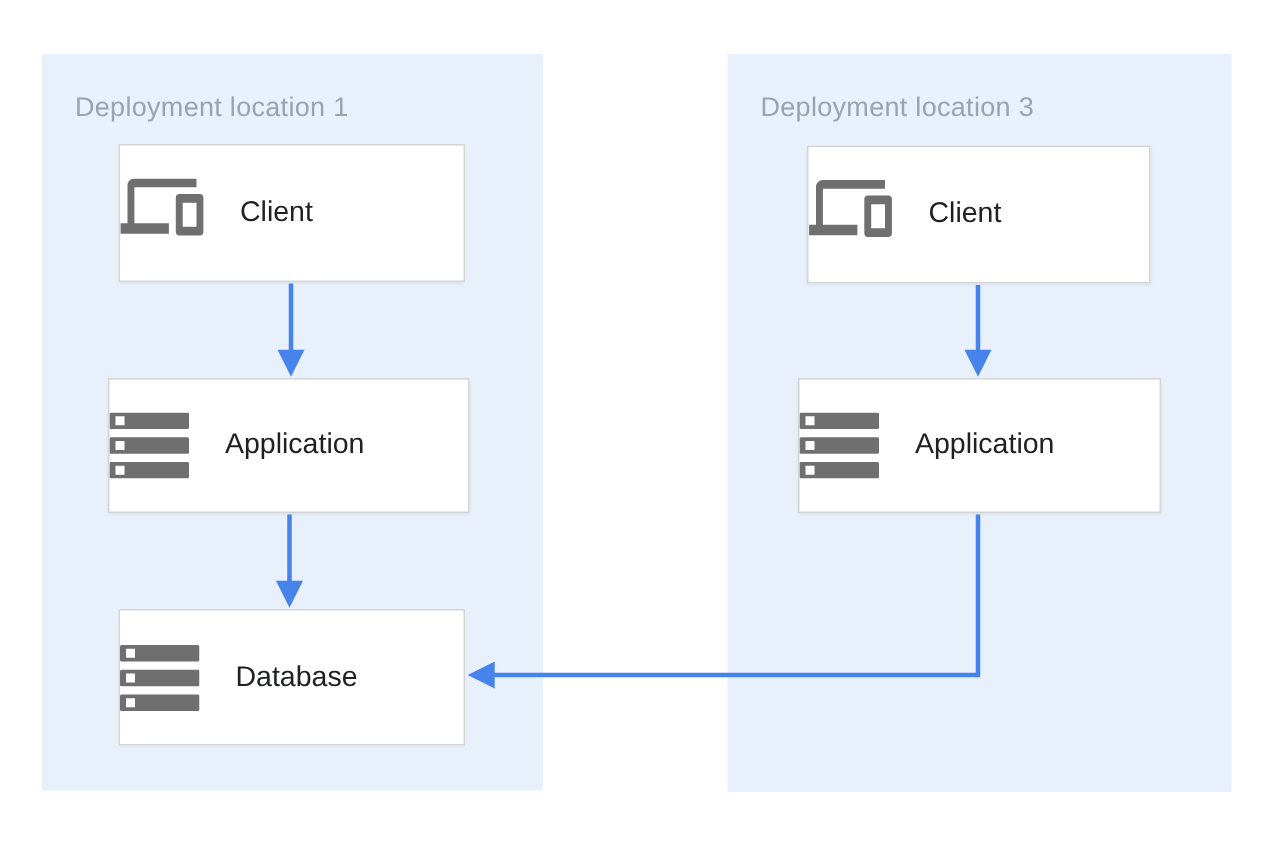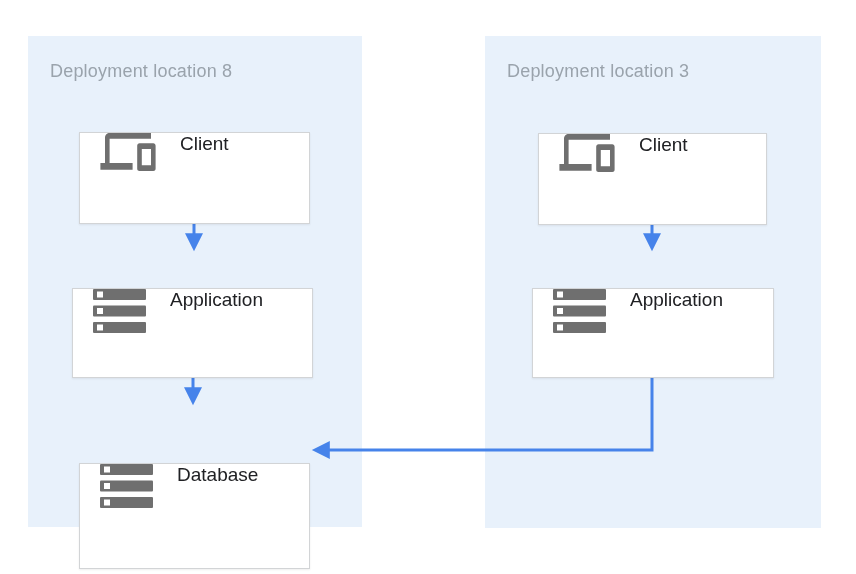--- a/index.html
+++ b/index.html
@@ -27,25 +27,23 @@
     color: #9aa3ac;
     letter-spacing: 0.2px;
     white-space: nowrap;
   }
   .node {
     position: absolute;
     background: #ffffff;
     border: 1px solid #d2d4d6;
     box-shadow: 0 1px 2px rgba(0,0,0,0.07);
     display: flex;
-    align-items: flex-start;
+    align-items: center;
     box-sizing: border-box;
-    padding-left: 20px;
     gap: 24px;
-    margin-top: 36px;
   }
   .node-label {
     font-size: 19px;
     color: #202124;
     white-space: nowrap;
   }
   .icon {
     display: inline-flex;
     flex: 0 0 auto;
   }
@@ -55,21 +53,21 @@
     left: 0;
     pointer-events: none;
   }
 </style>
 </head>
 <body>
 
 <div class="canvas">
 
   <div class="panel" style="left:28px; top:36px; width:334px; height:491px;">
-    <div class="panel-label">Deployment location 8</div>
+    <div class="panel-label">Deployment location 1</div>
   </div>
 
   <div class="panel" style="left:485px; top:36px; width:336px; height:492px;">
     <div class="panel-label">Deployment location 3</div>
   </div>
 
   <svg class="arrows" width="856" height="574" viewBox="0 0 856 574">
     <defs>
       <marker id="arrowhead" viewBox="0 0 10 10" refX="1" refY="5" markerWidth="6.5" markerHeight="6" orient="auto">
         <path d="M0,0 L10,5 L0,10 Z" fill="#4683ea"></path>
@@ -101,21 +99,21 @@
         <g fill="#ffffff">
           <rect x="4" y="2.5" width="6" height="6"></rect>
           <rect x="4" y="19" width="6" height="6"></rect>
           <rect x="4" y="35.5" width="6" height="6"></rect>
         </g>
       </svg>
     </span>
     <span class="node-label">Application</span>
   </div>
 
-  <div class="node" style="left:79px; top:427px; width:231px; height:106px;">
+  <div class="node" style="left:79px; top:406px; width:231px; height:91px;">
     <span class="icon">
       <svg width="53" height="44" viewBox="0 0 53 44">
         <g fill="#6f6f6f">
           <rect x="0" y="0" width="53" height="11" rx="1"></rect>
           <rect x="0" y="16.5" width="53" height="11" rx="1"></rect>
           <rect x="0" y="33" width="53" height="11" rx="1"></rect>
         </g>
         <g fill="#ffffff">
           <rect x="4" y="2.5" width="6" height="6"></rect>
           <rect x="4" y="19" width="6" height="6"></rect>

